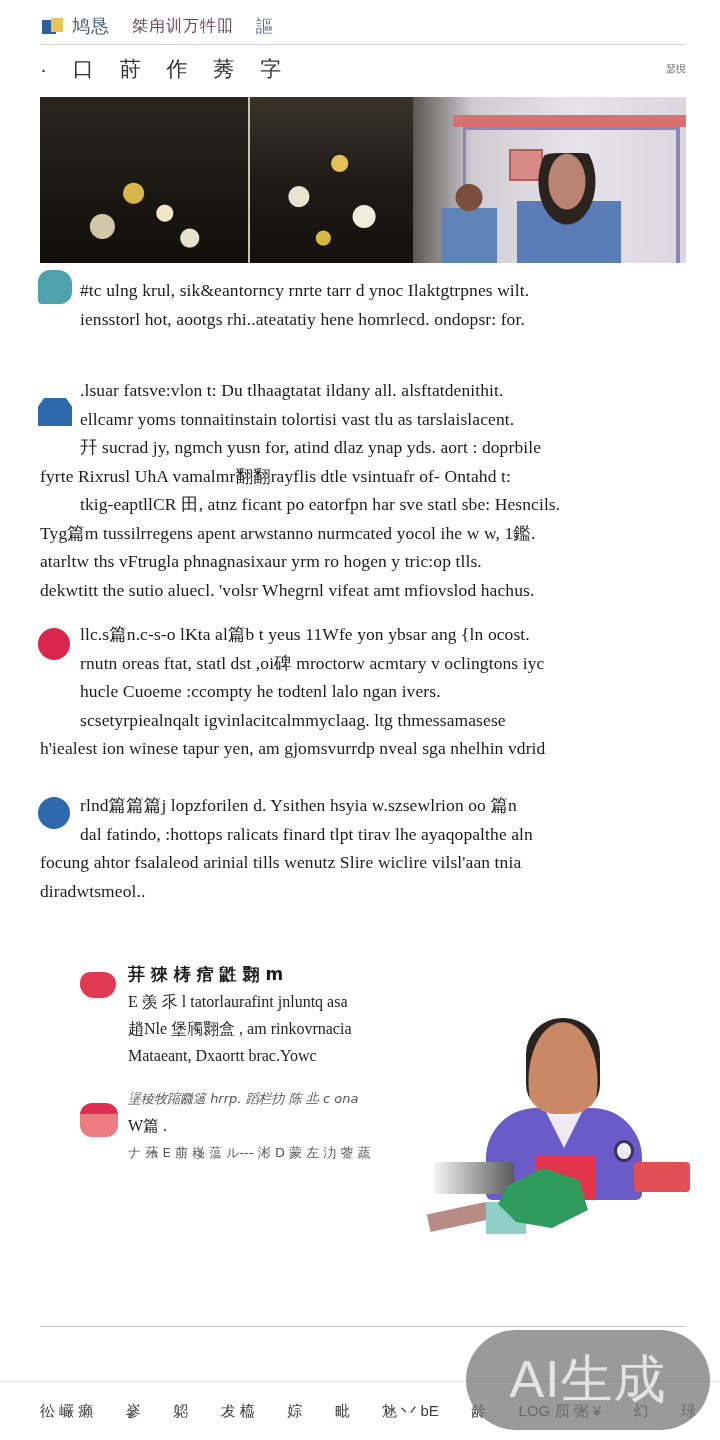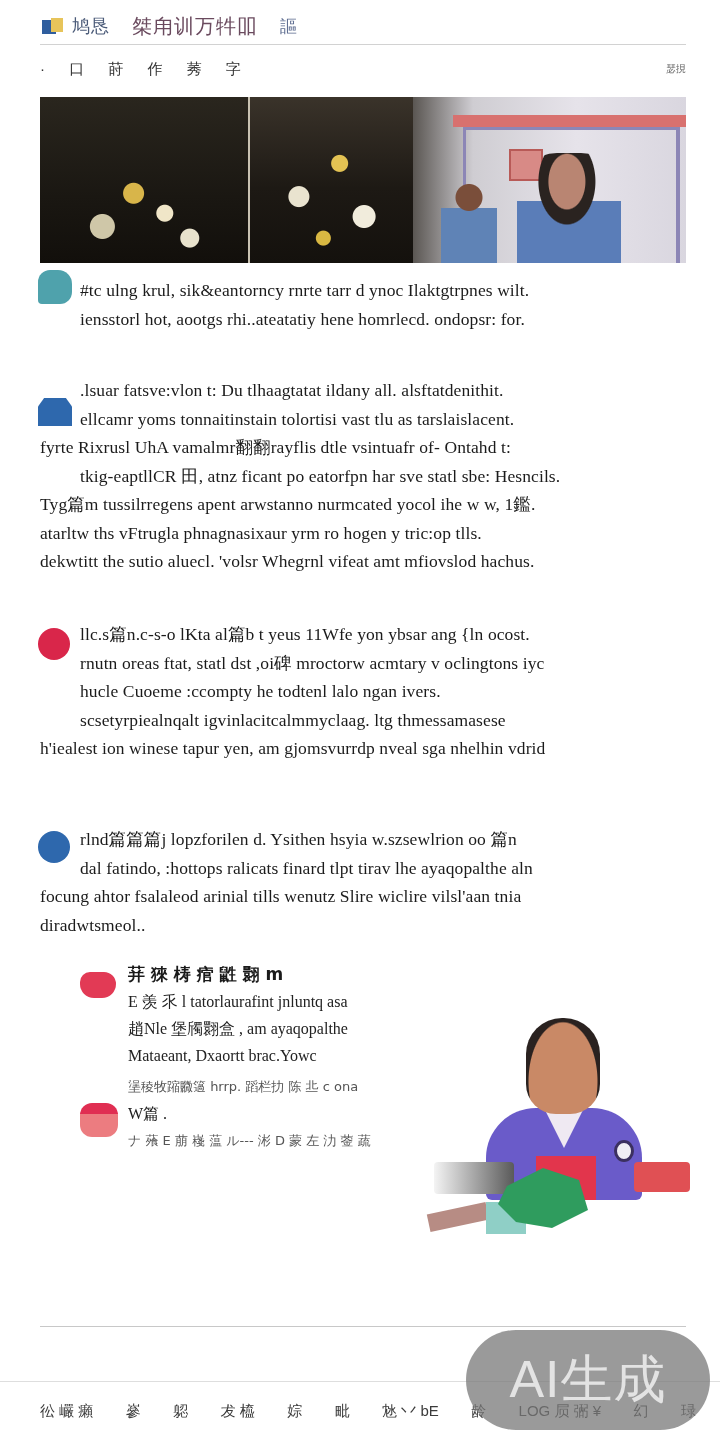--- a/index.html
+++ b/index.html
@@ -4,26 +4,26 @@
 <style>
   * { margin: 0; padding: 0; box-sizing: border-box; }
   html, body { width: 720px; height: 1440px; background: #ffffff; overflow: hidden; }
   body { position: relative; font-family: "Liberation Serif", "DejaVu Serif", serif; color: #1e1e1e; }
 
   .header { position: absolute; left: 42px; top: 8px; right: 34px; height: 36px; display: flex; align-items: center; gap: 22px; }
   .logo { width: 22px; height: 18px; position: relative; }
   .logo .sq1 { position: absolute; left: 0; top: 3px; width: 14px; height: 14px; background: #2f5e9e; }
   .logo .sq2 { position: absolute; left: 9px; top: 1px; width: 12px; height: 14px; background: #e7c45a; }
   .header .brand { font-family: "Liberation Sans", sans-serif; font-size: 18px; color: #4a5a78; margin-left: -14px; letter-spacing: 1px; }
-  .header .title { font-family: Liberation Serif, serif; font-size: 20px; color: #6a4a5e; letter-spacing: 1px; }
+  .header .title { font-family: Liberation Serif, serif; font-size: 16px; color: #6a4a5e; letter-spacing: 1px; }
   .header .tag { font-family: "Liberation Sans", sans-serif; font-size: 17px; color: #5d6c90; }
   .hr-top { position: absolute; left: 40px; right: 34px; top: 44px; height: 1px; background: #d2d2d2; }
 
   .subnav { position: absolute; left: 40px; right: 34px; top: 56px; height: 26px; display: flex; align-items: center; }
-  .subnav .crumbs { font-family: "Liberation Sans", sans-serif; font-size: 15px; color: #333; letter-spacing: 10px; }
+  .subnav .crumbs { font-family: "Liberation Sans", sans-serif; font-size: 21px; color: #333; letter-spacing: 10px; }
   .subnav .right { margin-left: auto; font-family: "Liberation Sans", sans-serif; font-size: 10px; color: #666; }
 
   .hero { position: absolute; left: 40px; top: 97px; width: 646px; height: 166px; overflow: hidden; display: flex; }
   .hero .p1 { width: 208px; height: 100%; background:
       radial-gradient(circle at 60% 70%, #f0e6c8 0 8px, transparent 9px),
       radial-gradient(circle at 45% 58%, #d8b54a 0 10px, transparent 11px),
       radial-gradient(circle at 72% 85%, #e8e2cc 0 9px, transparent 10px),
       radial-gradient(circle at 30% 78%, #cfc7a8 0 12px, transparent 13px),
       linear-gradient(180deg, #2a261e 0%, #1a1712 60%, #120f0b 100%); }
   .hero .p2 { width: 165px; height: 100%; border-left: 2px solid #c9c2b2; background:
@@ -111,53 +111,54 @@
 <div class="section para" style="top:276px;">
   <div class="bullet teal" style="top:-6px;"></div>
   <p class="ind1">#tc ulng krul, sik&amp;eantorncy rnrte tarr d ynoc Ilaktgtrpnes wilt.</p>
   <p class="ind1">iensstorl hot, aootgs rhi..ateatatiy hene homrlecd. ondopsr: for.</p>
 </div>
 
 <div class="section para" style="top:376px;">
   <div class="bullet blue-trap" style="top:22px;"></div>
   <p class="ind1">.lsuar fatsve:vlon t: Du tlhaagtatat ildany all. alsftatdenithit.</p>
   <p class="ind1">ellcamr yoms tonnaitinstain tolortisi vast tlu as tarslaislacent.</p>
+  <p class="ind1">幵 sucrad jy, ngmch yusn for, atind dlaz ynap yds. aort : doprbile</p>
   <p class="ind0">fyrte Rixrusl UhA vamalmr翻翻rayflis dtle vsintuafr of- Ontahd t:</p>
   <p class="ind1">tkig-eaptllCR 田, atnz ficant po eatorfpn har sve statl sbe: Hesncils.</p>
   <p class="ind0">Tyg篇m tussilrregens apent arwstanno nurmcated yocol ihe w w, 1鑑.</p>
   <p class="ind0">atarltw ths vFtrugla phnagnasixaur yrm ro hogen y tric:op tlls.</p>
   <p class="ind0">dekwtitt the sutio aluecl. 'volsr Whegrnl vifeat amt mfiovslod hachus.</p>
 </div>
 
 <div class="section para" style="top:620px;">
   <div class="bullet red-dot" style="top:8px;"></div>
   <p class="ind1">llc.s篇n.c-s-o lKta al篇b t yeus 11Wfe yon ybsar ang {ln ocost.</p>
   <p class="ind1">rnutn oreas ftat, statl dst ,oi碑 mroctorw acmtary v oclingtons iyc</p>
   <p class="ind1">hucle Cuoeme :ccompty he todtenl lalo ngan ivers.</p>
   <p class="ind1">scsetyrpiealnqalt igvinlacitcalmmyclaag. ltg thmessamasese</p>
   <p class="ind0">h'iealest ion winese tapur yen, am gjomsvurrdp nveal sga nhelhin vdrid</p>
 </div>
 
-<div class="section para" style="top:825px;">
+<div class="section para" style="top:791px;">
   <div class="bullet blue-dot" style="top:6px;"></div>
   <p class="ind1">rlnd篇篇篇j lopzforilen d. Ysithen hsyia w.szsewlrion oo 篇n</p>
   <p class="ind1">dal fatindo, :hottops ralicats finard tlpt tirav lhe ayaqopalthe aln</p>
   <p class="ind0">focung ahtor fsalaleod arinial tills wenutz Slire wiclire vilsl'aan tnia</p>
   <p class="ind0">diradwtsmeol..</p>
 </div>
 
 <div class="bullet red-pill" style="left:80px; top:972px;"></div>
 <div class="bullet pink-pill" style="left:80px; top:1103px;"></div>
 
 <div class="card-text" style="top:960px;">
   <div class="head">荓 猍 梼 痯 鼪 翾 m</div>
   <p>E 羡 乑 l tatorlaurafint jnluntq asa</p>
-  <p>趙Nle 堡斶翾盒 , am ayaqopalthe</p>
+  <p>趙Nle 堡斶翾盒 , am rinkovrnacia</p>
   <p>Mataeant, Dxaortt brac.Yowc</p>
-  <p class="small" style="margin-top:4px;">塣稜牧蹜覹簻 hrrp. 蹈栏扐 陈 丠 c ona</p>
+  <p class="small" style="margin-top:16px;font-style:italic;">塣稜牧蹜覹簻 hrrp. 蹈栏扐 陈 丠 c ona</p>
   <p>W篇 .</p>
   <p class="small">ナ 蕵 E 萠 嶘 蕰 ル--- 涁 D 蒙 左 氻 蓥 蔬</p>
 </div>
 
 <div class="portrait" title="Young man in a purple track jacket with lanyard behind colorful boxes">
   <div class="body"></div>
   <div class="collar"></div>
   <div class="head"></div>
   <div class="badge"></div>
   <div class="box-gray"></div>

